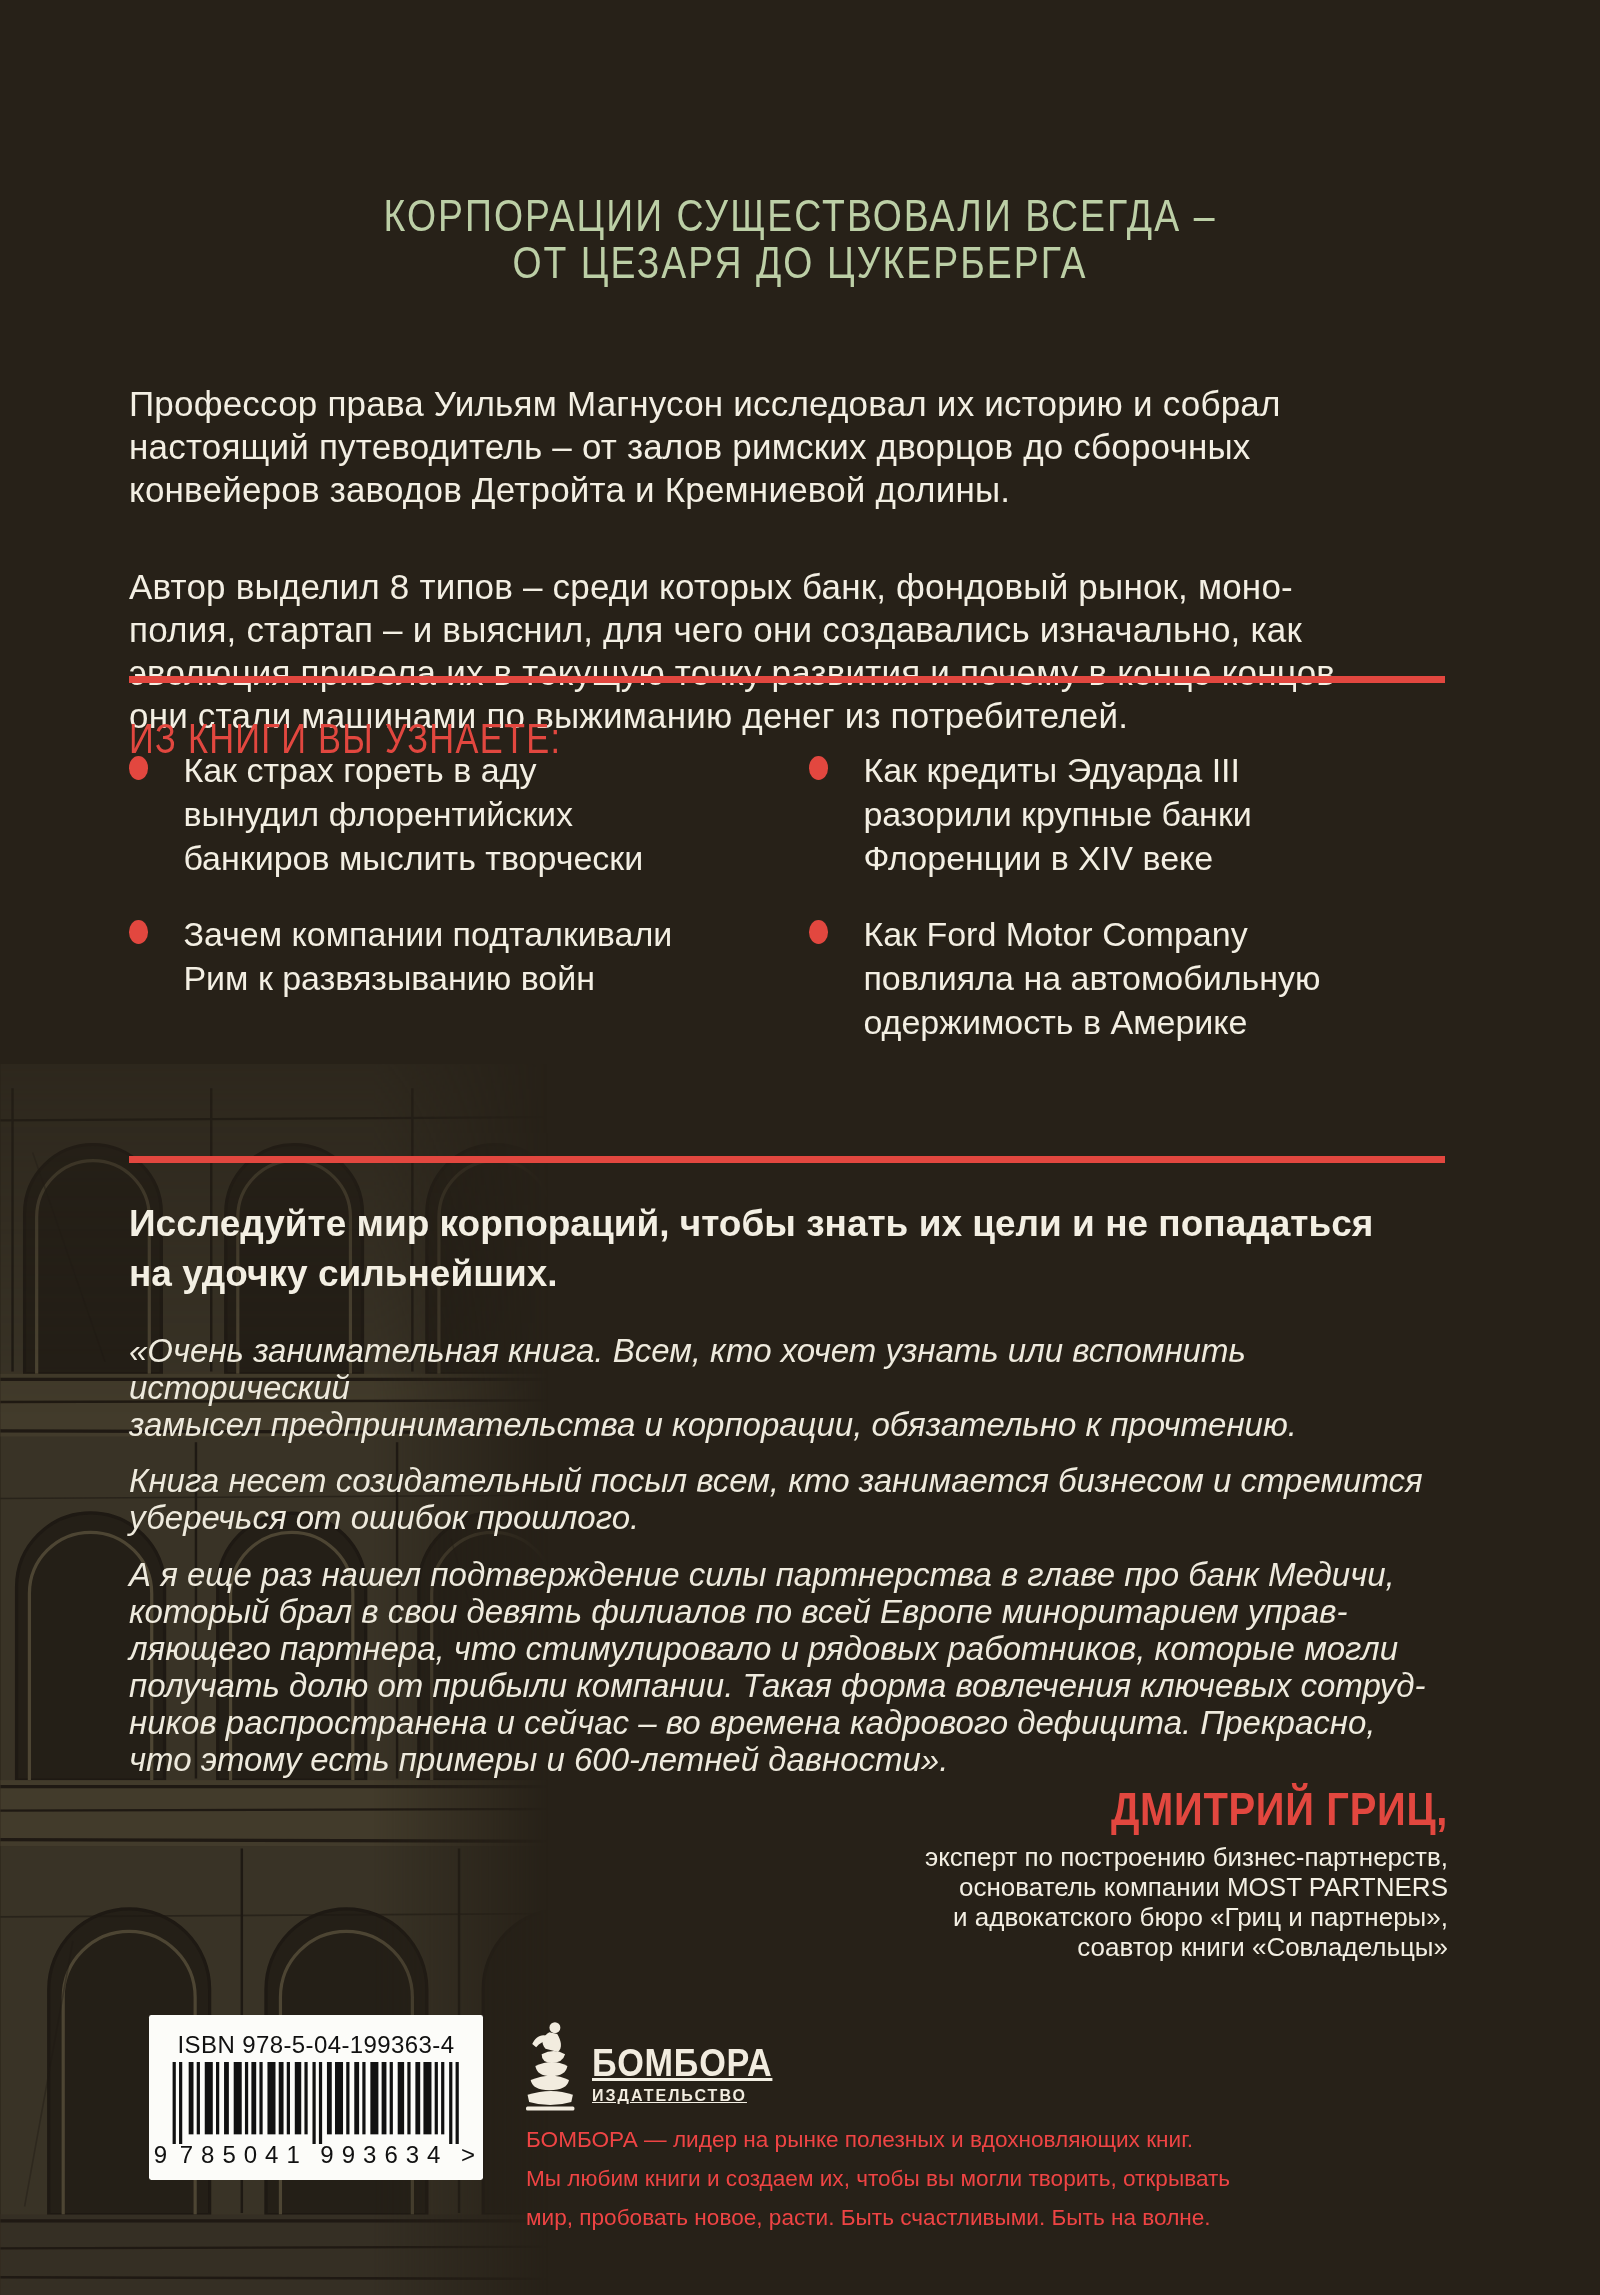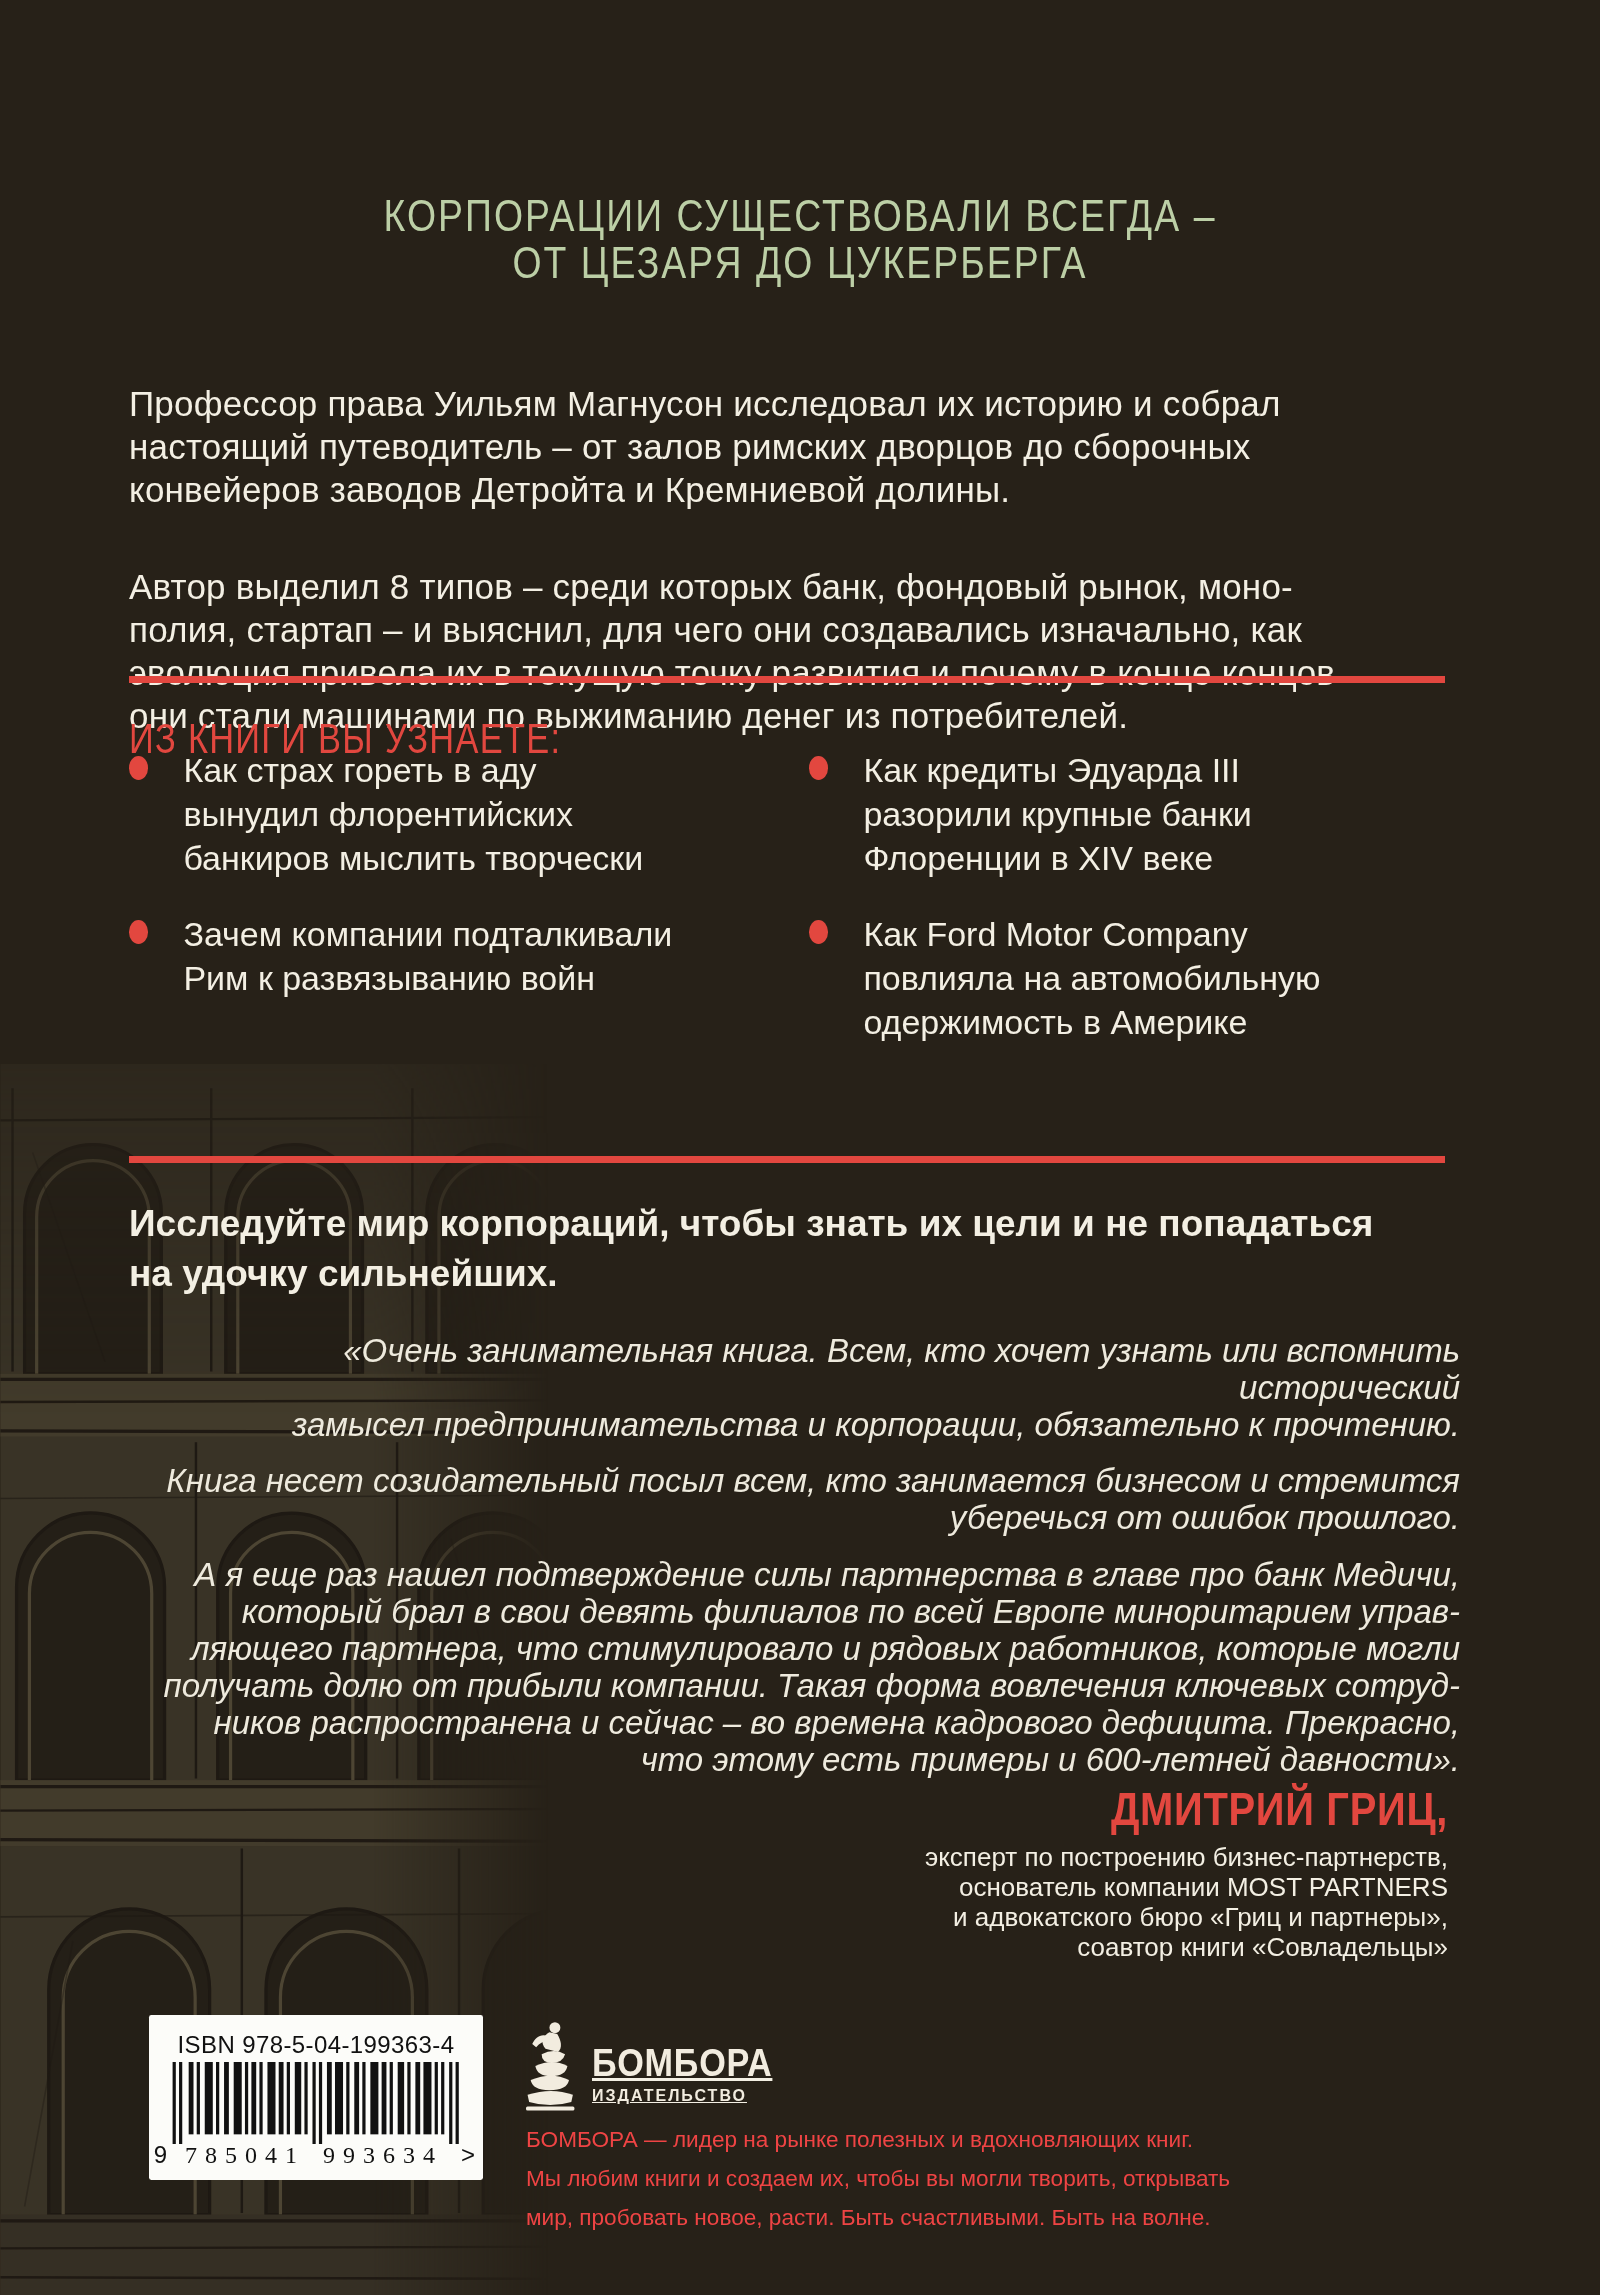--- a/index.html
+++ b/index.html
@@ -91,21 +91,21 @@
     font-weight:700;
     white-space:pre-line;
   }
 
   .quote{
     top:1332px; left:129px; width:1331px;
     font-style:italic;
     font-size:33px; line-height:37px;
     color:#eeeadd;
   }
-  .quote .q-para{ margin:0 0 19.4px 0; white-space:pre-line;text-align:right; }
+  .quote .q-para{ margin:0 0 19.4px 0; white-space:pre-line; }
 
   .author{
     top:1784px; right:152px;
     text-align:right;
   }
   .author-name{
     color:var(--red);
     font-size:47px; line-height:50px;
     font-weight:700;
     letter-spacing:0.8px;
@@ -131,21 +131,21 @@
     font-size:24px; line-height:27.4px;
     letter-spacing:0.4px;
   }
   .isbn-bars{ display:block; margin:3.2px auto 0 auto; }
   .isbn-digits{
     display:flex; justify-content:space-between;
     padding:0 8px 0 4.8px;
     font-size:24px; line-height:26px;
     margin-top:-1.6px;
   }
-  .isbn-digits .grp{ letter-spacing:8px;font-family:Liberation Serif, serif; }
+  .isbn-digits .grp{ letter-spacing:8px; }
 
   
   .publisher{
     left:526px; top:2020px;
     display:flex; align-items:flex-start;
   }
   .pub-text{ margin-left:16px; padding-top:22.6px;text-decoration:underline; }
   .pub-name{
     font-size:38px; line-height:40px;
     font-weight:700;

